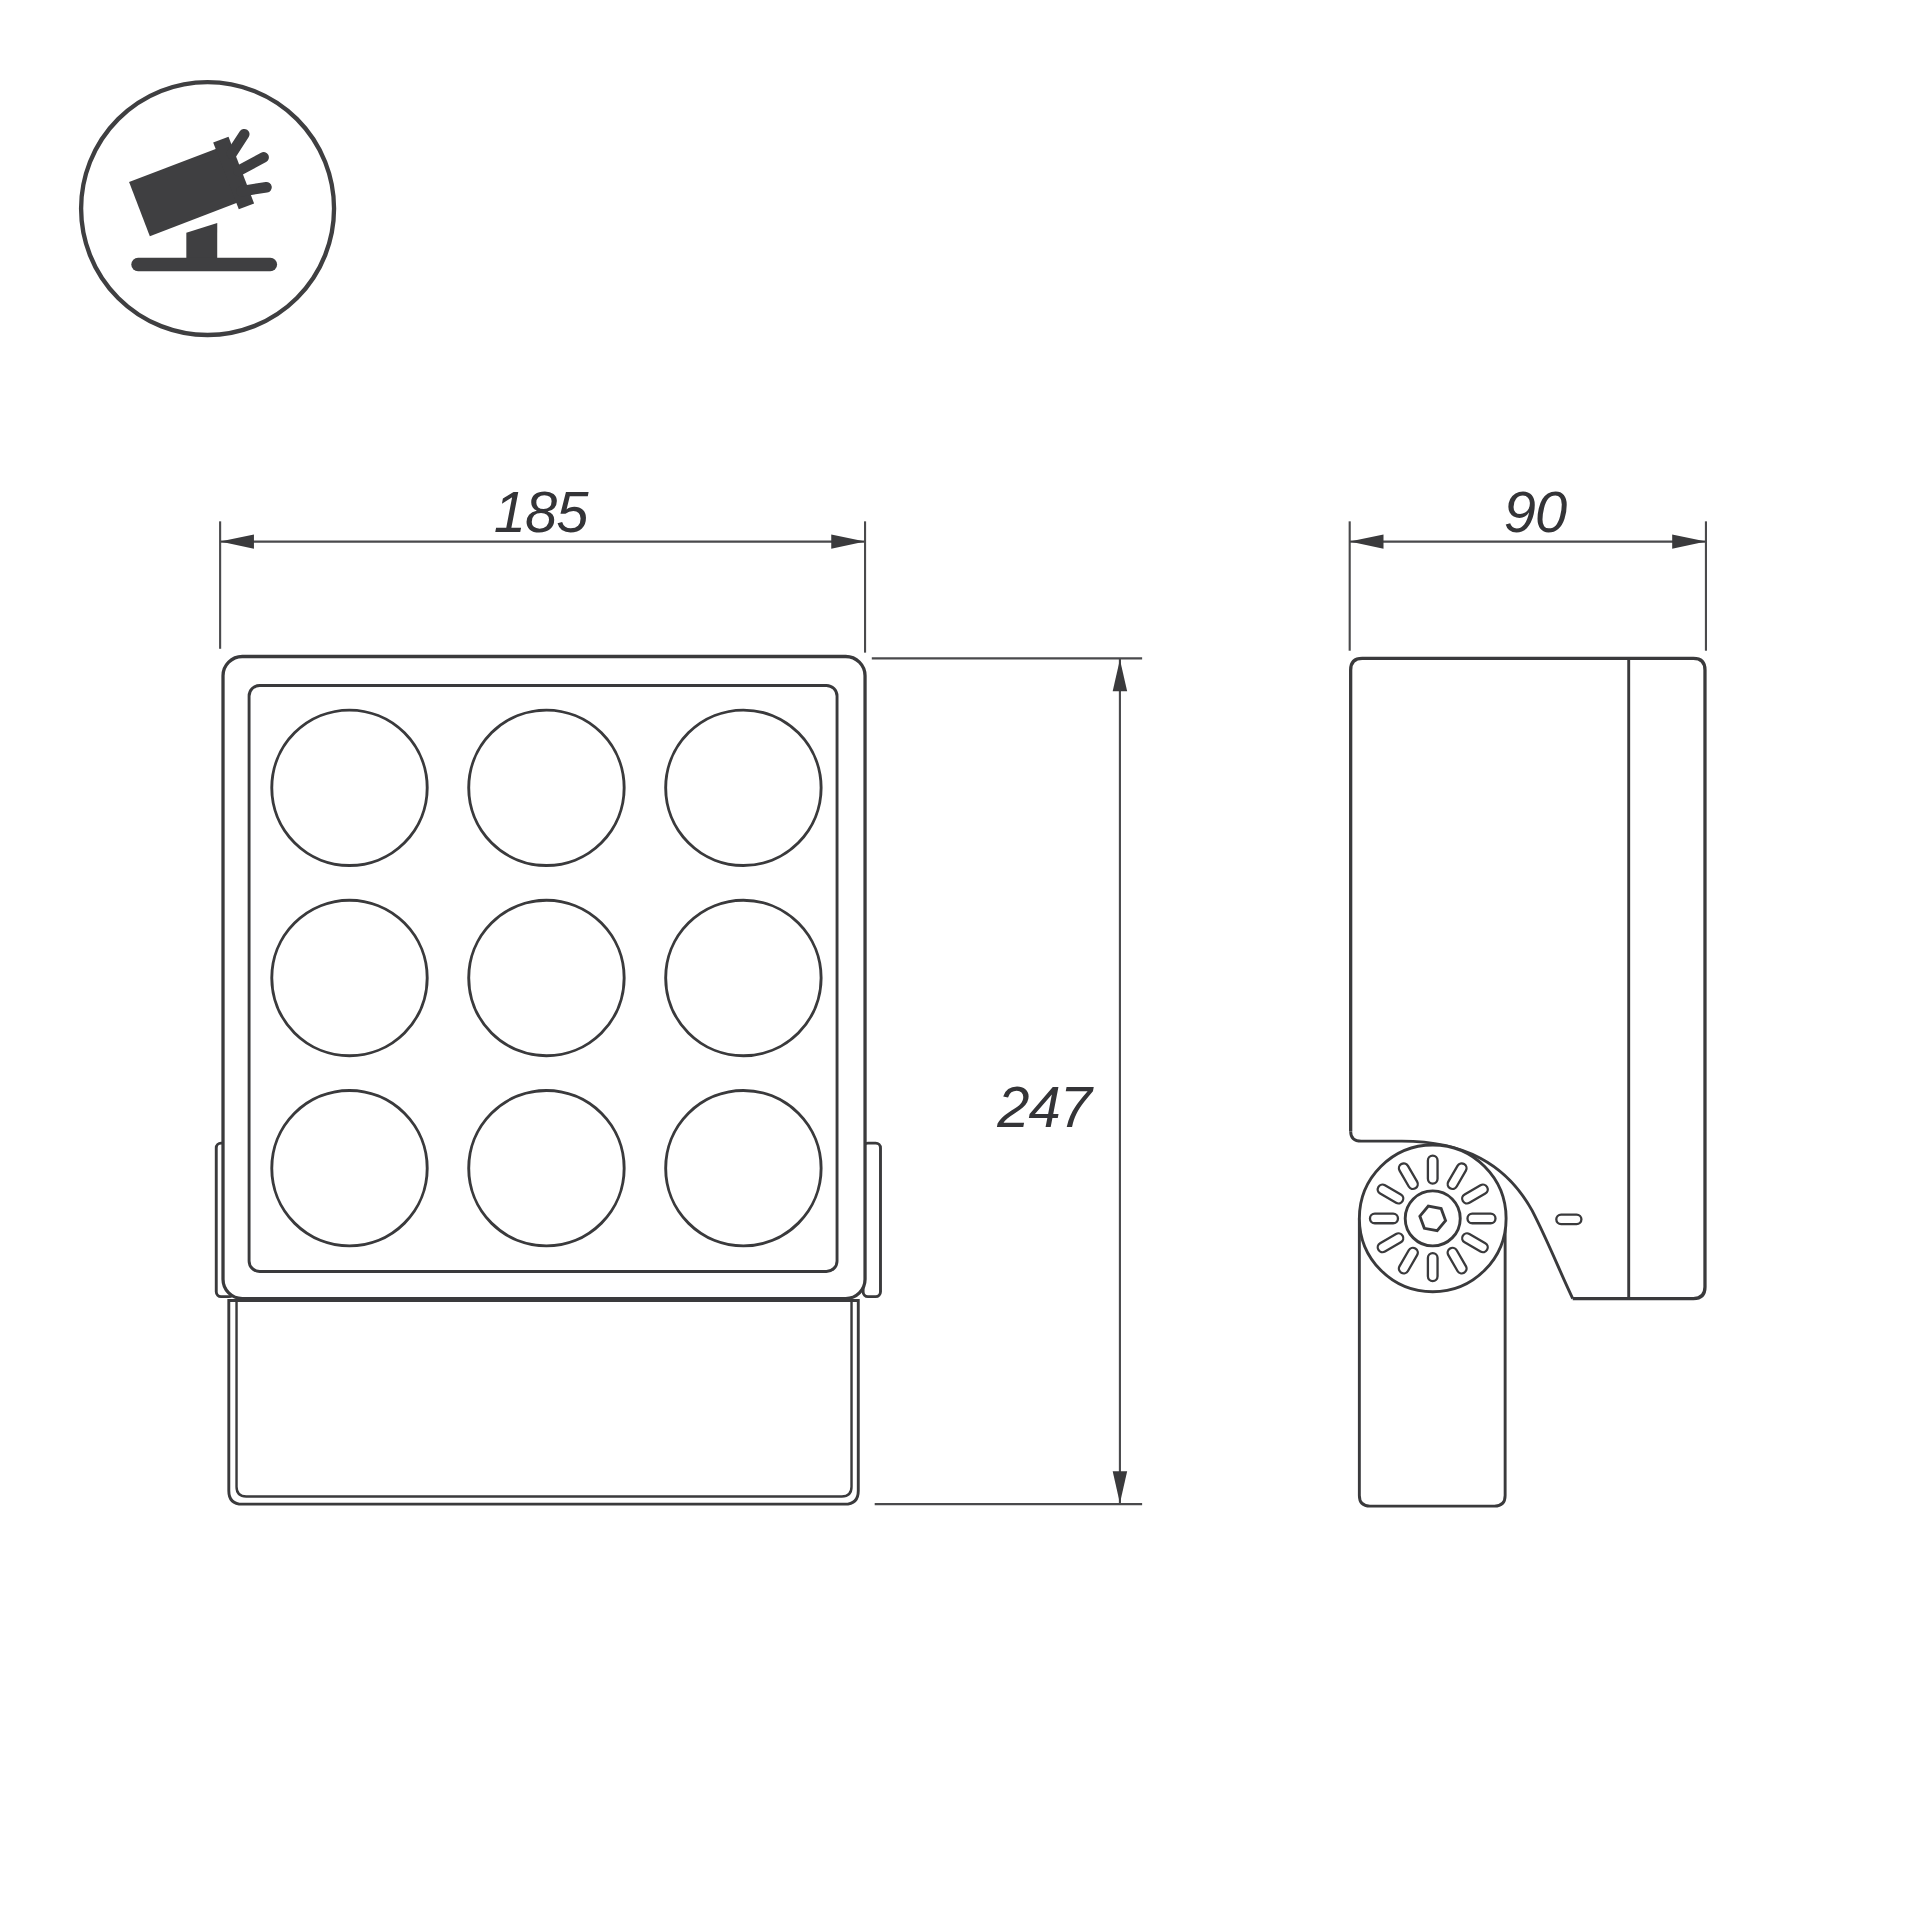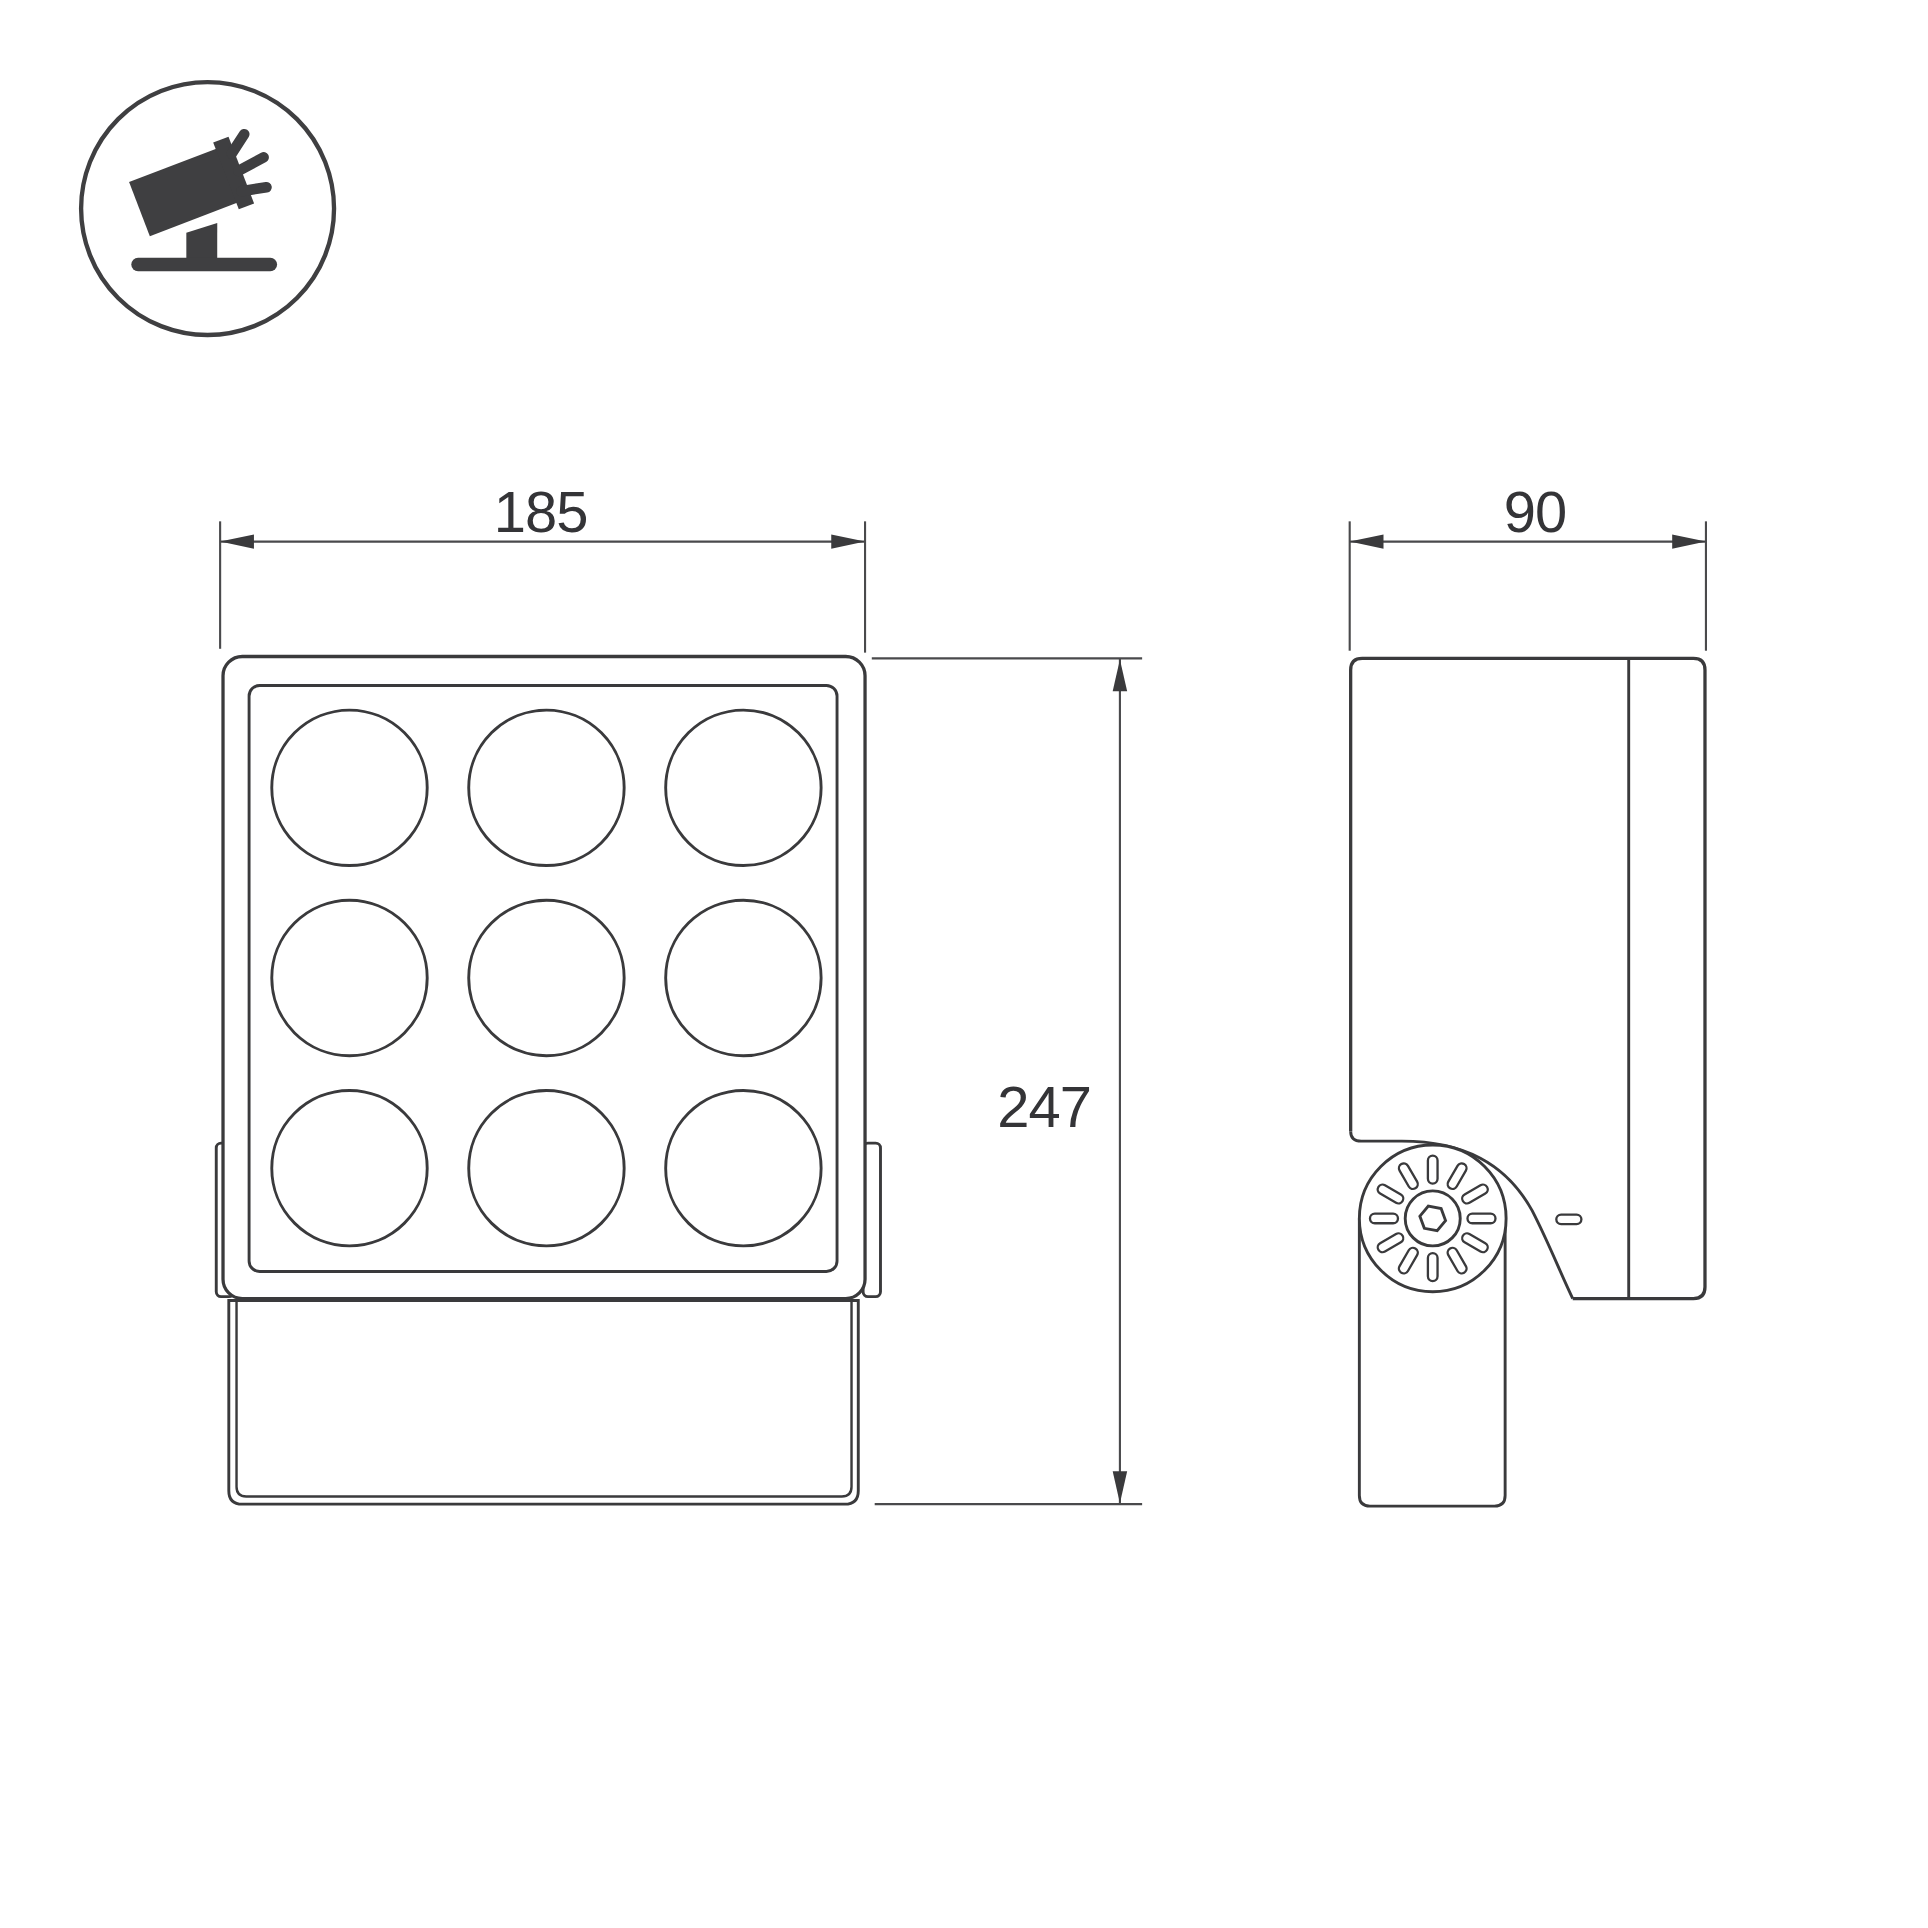--- a/index.html
+++ b/index.html
@@ -6,20 +6,21 @@
     margin: 0;
     padding: 0;
     background: #ffffff;
     font-family: "Liberation Sans", sans-serif;
   }
   .stage {
     width: 1928px;
     height: 1928px;
     background: #ffffff;
     position: relative;
+    font-style: italic;
   }
   svg { display: block; }
   .dim-label {
     font-family: "Liberation Sans", "DejaVu Sans", sans-serif;
     font-size: 60px;
     fill: #343437;
     letter-spacing: -1px;
   }
 </style>
 </head>

